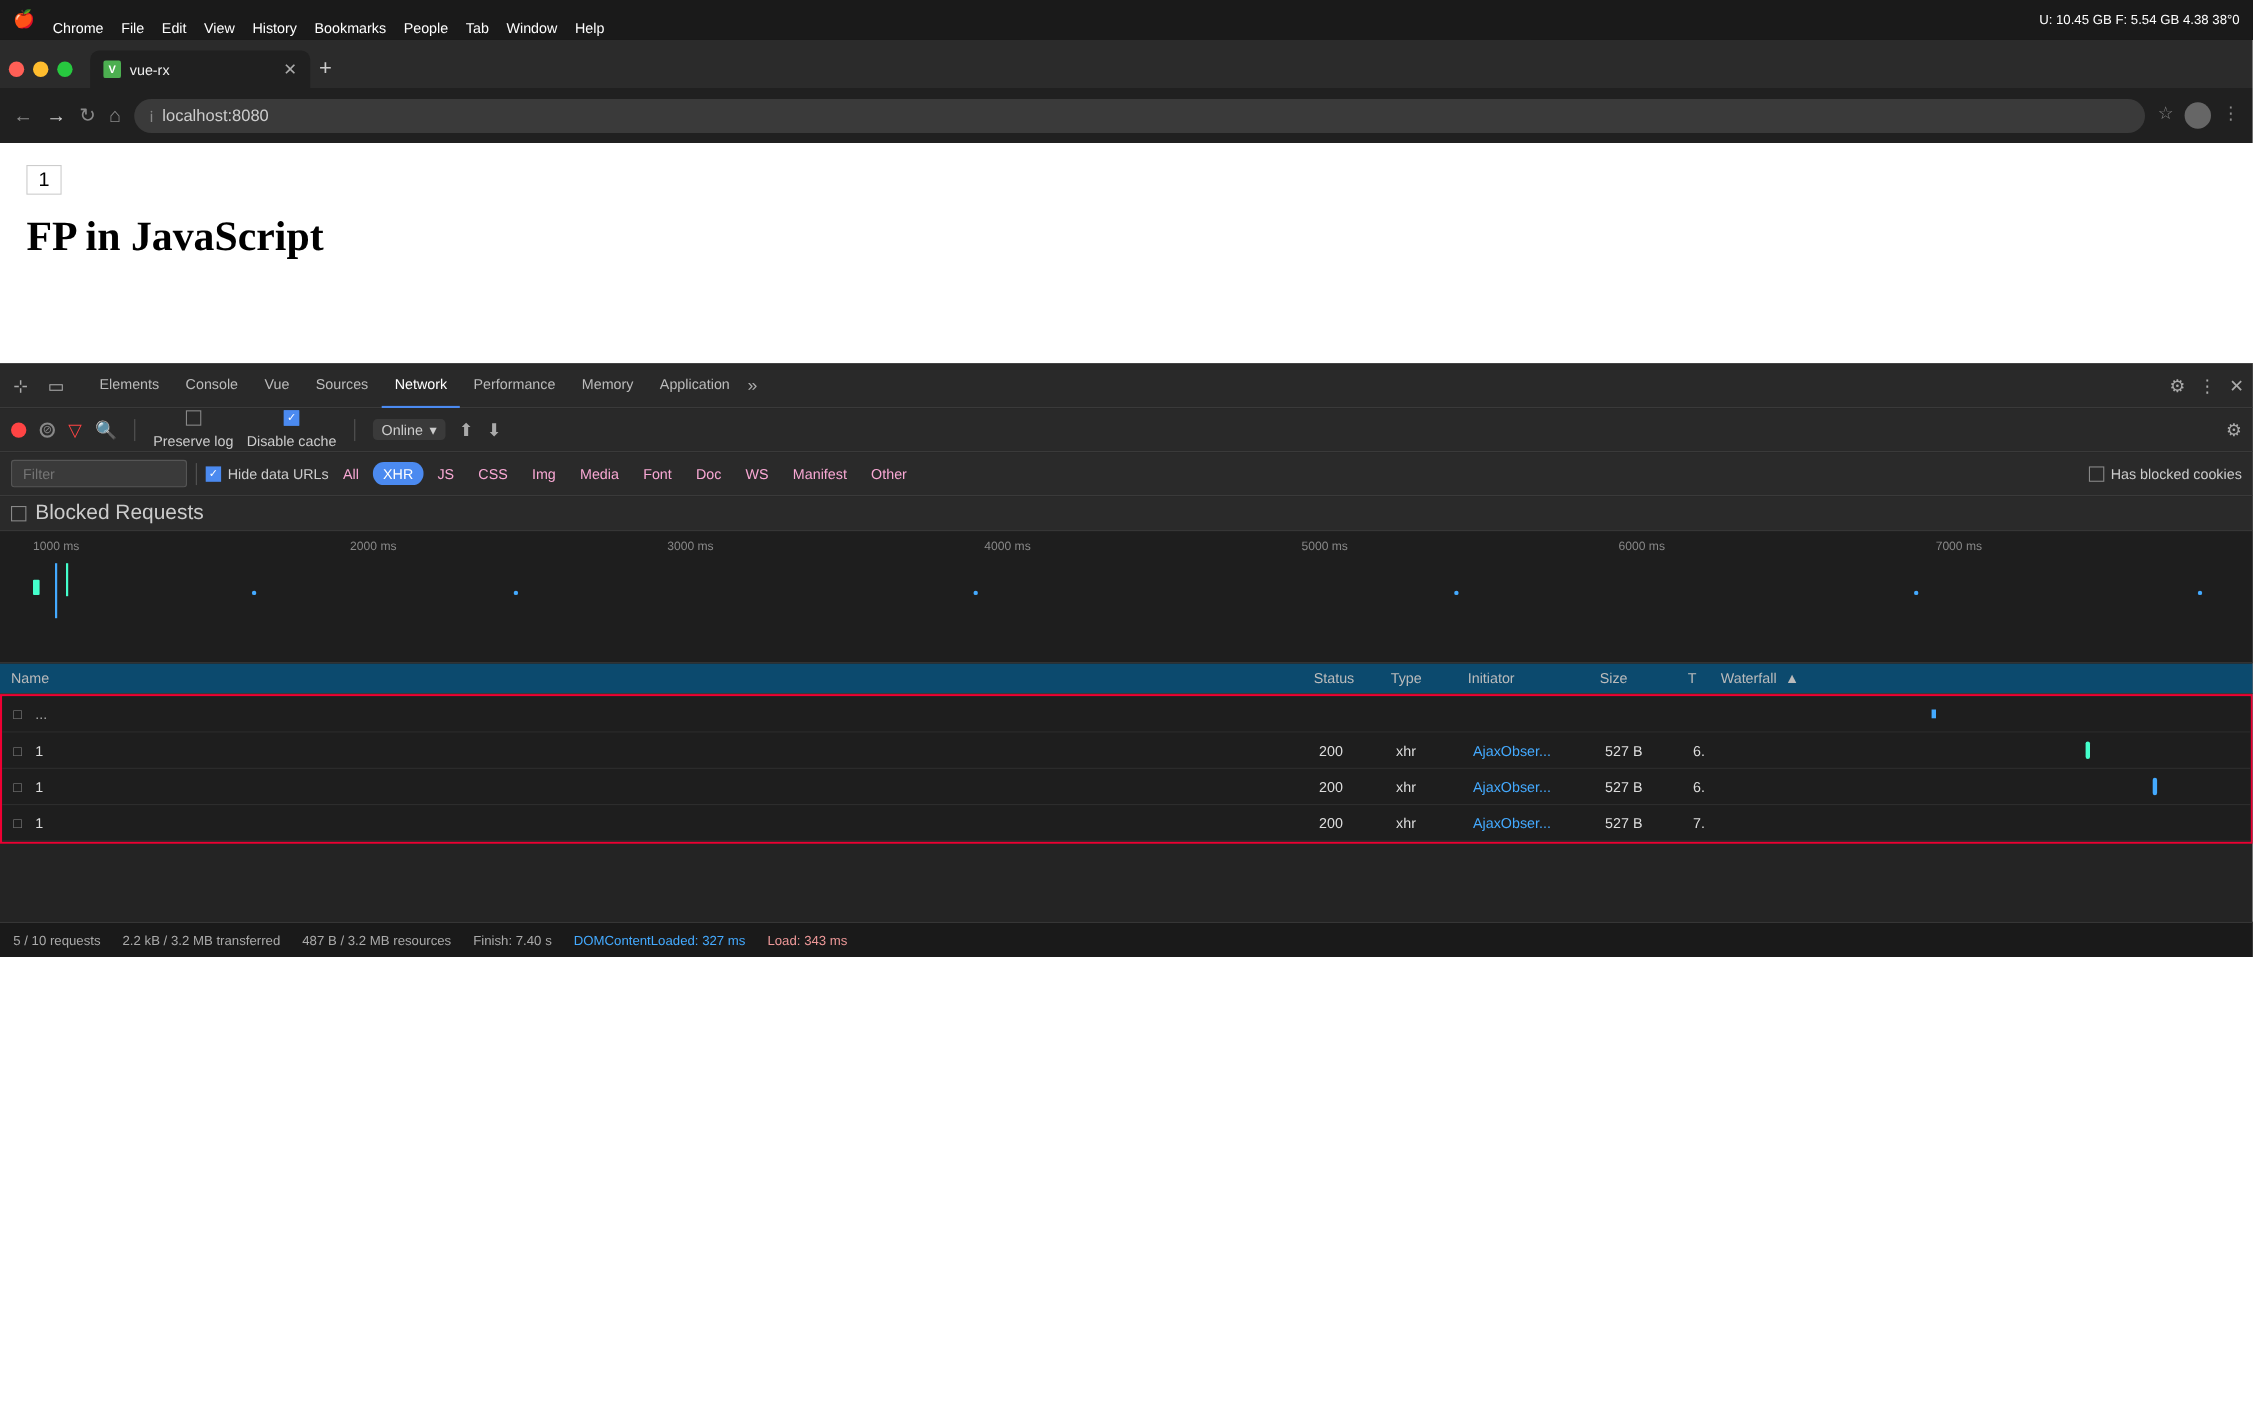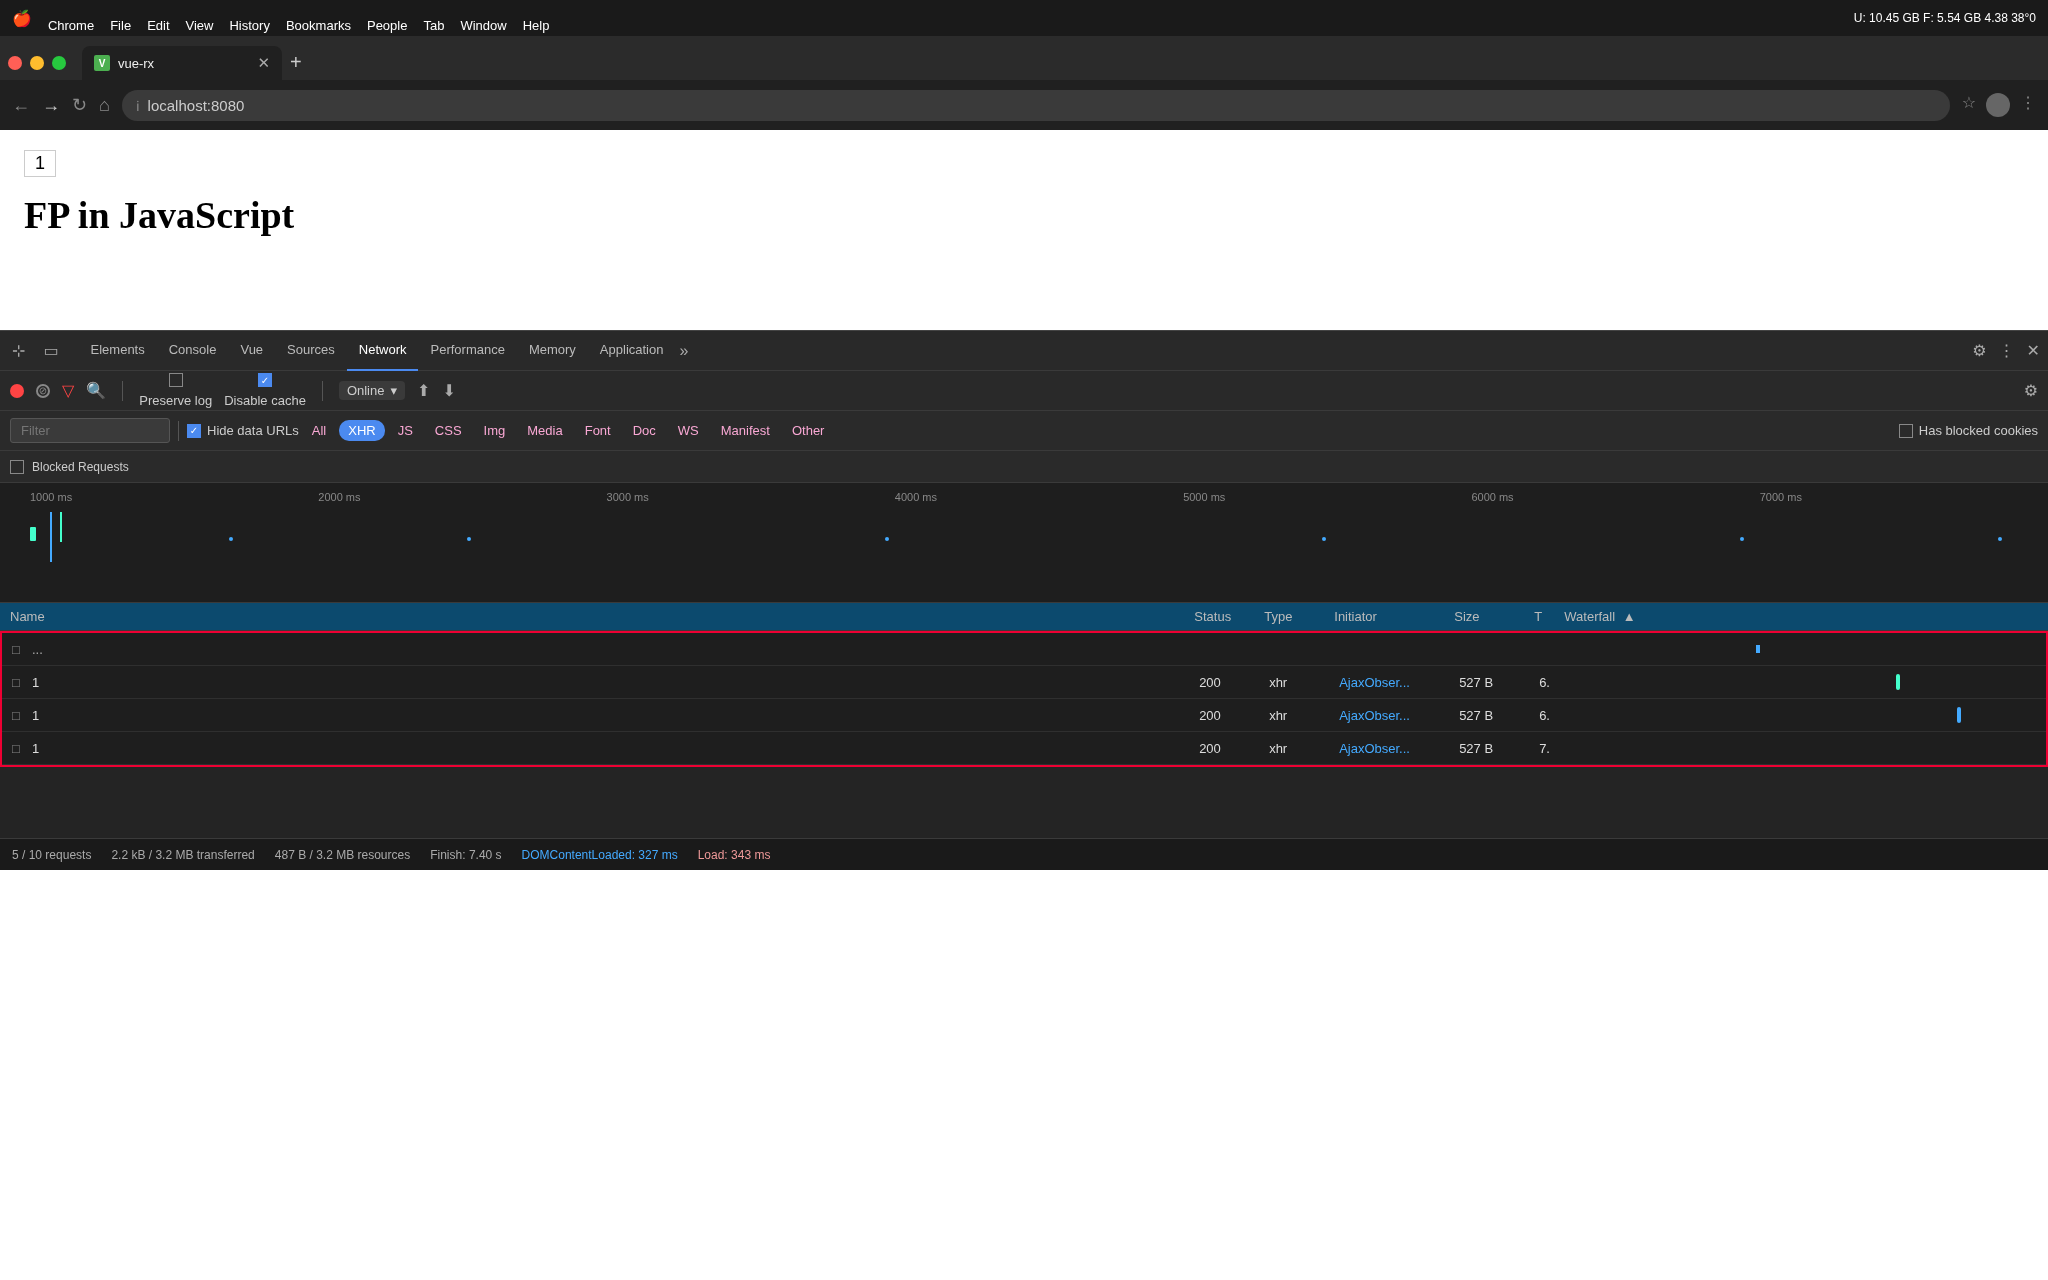--- a/index.html
+++ b/index.html
@@ -391,21 +391,21 @@
       <button class="filter-btn">Manifest</button>
       <button class="filter-btn">Other</button>
       <div class="has-blocked">
         <div class="filter-checkbox-empty"></div>
         <span>Has blocked cookies</span>
       </div>
     </div>
 
     <div style="background:#2a2a2a; height:32px; display:flex; align-items:center; padding: 0 10px; border-bottom:1px solid #3a3a3a;">
       <div class="filter-checkbox-empty"></div>
-      <span style="font-size:12px; color:#ccc; margin-left:8px;">Blocked Requests</span>
+      <span style="font-size:19px; color:#ccc; margin-left:8px;">Blocked Requests</span>
     </div>
 
     <div class="timeline-area">
       <div class="timeline-labels">
         <span class="timeline-label">1000 ms</span>
         <span class="timeline-label">2000 ms</span>
         <span class="timeline-label">3000 ms</span>
         <span class="timeline-label">4000 ms</span>
         <span class="timeline-label">5000 ms</span>
         <span class="timeline-label">6000 ms</span>

